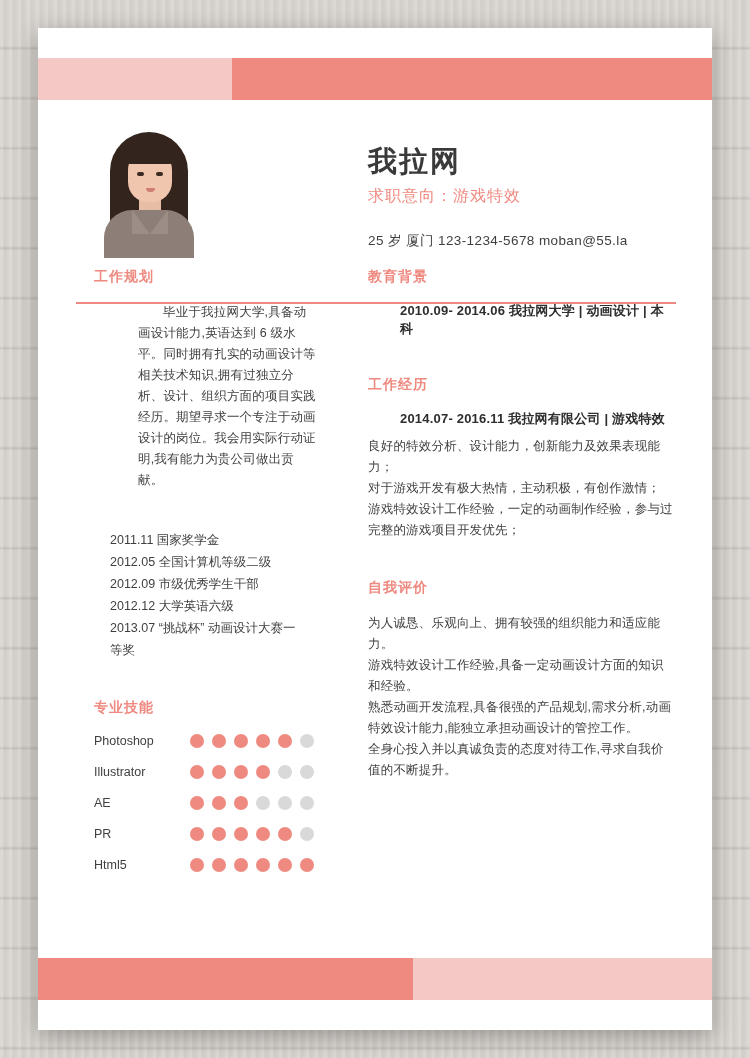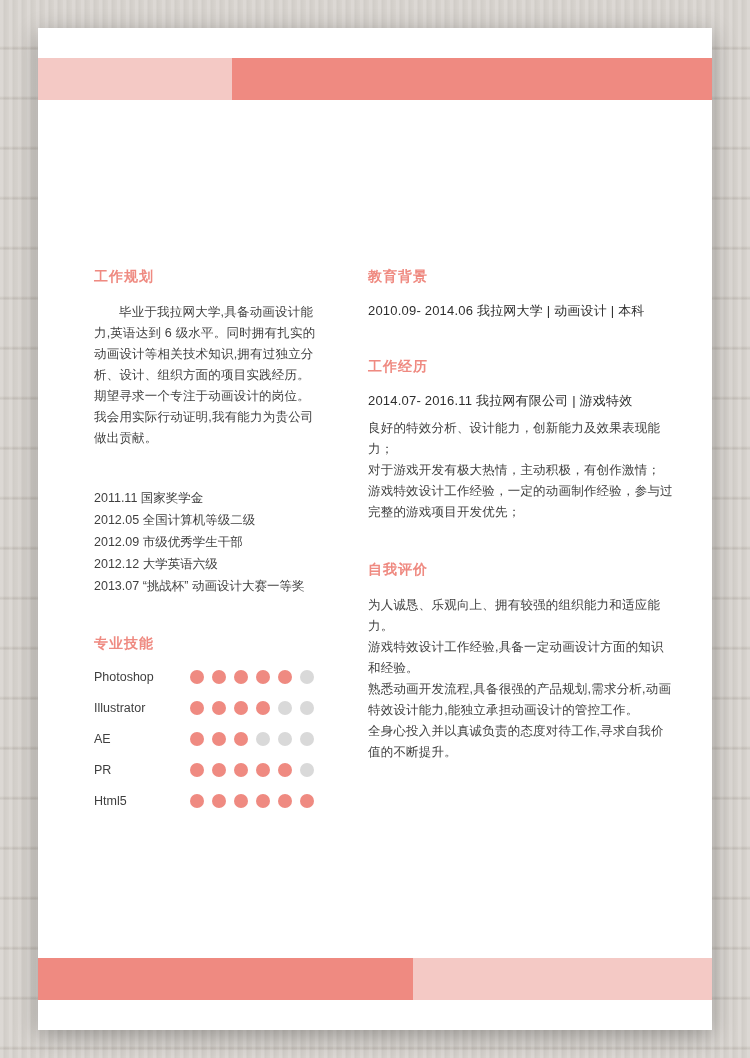--- a/index.html
+++ b/index.html
@@ -202,38 +202,39 @@
     color: #ef8a81;
     letter-spacing: 1px;
     margin-bottom: 16px;
   }
   .body-text {
     font-size: 12.5px;
     line-height: 21px;
     color: #3f3f3f;
     letter-spacing: 0.2px;
   }
-  .indent { text-indent: 2em; }
+  .indent { text-indent: 2em; margin-left: 44px; }
 
   .awards li {
     list-style: none;
     font-size: 12.5px;
     line-height: 22px;
     color: #3f3f3f;
   }
-  .awards { margin: 0; padding: 0; }
+  .awards { margin: 16px; padding: 0; }
 
   .block { margin-bottom: 38px; }
 
   .entry-title {
     font-size: 13px;
-    font-weight: normal;
+    font-weight: bold;
     color: #2e2e2e;
     margin-bottom: 8px;
     letter-spacing: 0.2px;
+    margin-left: 32px;
   }
 
   
   .skill-row {
     display: flex;
     align-items: center;
     margin-bottom: 13px;
     margin-top: 17px;
   }
   .skill-name {
@@ -267,20 +268,38 @@
 
 <div class="backdrop"></div>
 
 <div class="page">
 
   <div class="topbar">
     <div class="left"></div>
     <div class="right"></div>
   </div>
 
+  <div class="header">
+    <div class="photo">
+      <div class="hair-back"></div>
+      <div class="neck"></div>
+      <div class="body"></div>
+      <div class="collar-l"></div>
+      <div class="collar-r"></div>
+      <div class="face"></div>
+      <div class="hair-front"></div>
+      <div class="eye-l"></div>
+      <div class="eye-r"></div>
+      <div class="mouth"></div>
+    </div>
+    <div class="name">我拉网</div>
+    <div class="objective">求职意向：游戏特效</div>
+    <div class="contact">25 岁    厦门   123-1234-5678 moban@55.la</div>
+    <div class="header-rule"></div>
+  </div>
 
   <div class="col-left">
 
     <div class="block">
       <div class="sec-title">工作规划</div>
       <div class="body-text indent">毕业于我拉网大学,具备动画设计能力,英语达到 6 级水平。同时拥有扎实的动画设计等相关技术知识,拥有过独立分析、设计、组织方面的项目实践经历。期望寻求一个专注于动画设计的岗位。我会用实际行动证明,我有能力为贵公司做出贡献。</div>
     </div>
 
     <div class="block">
       <ul class="awards">

